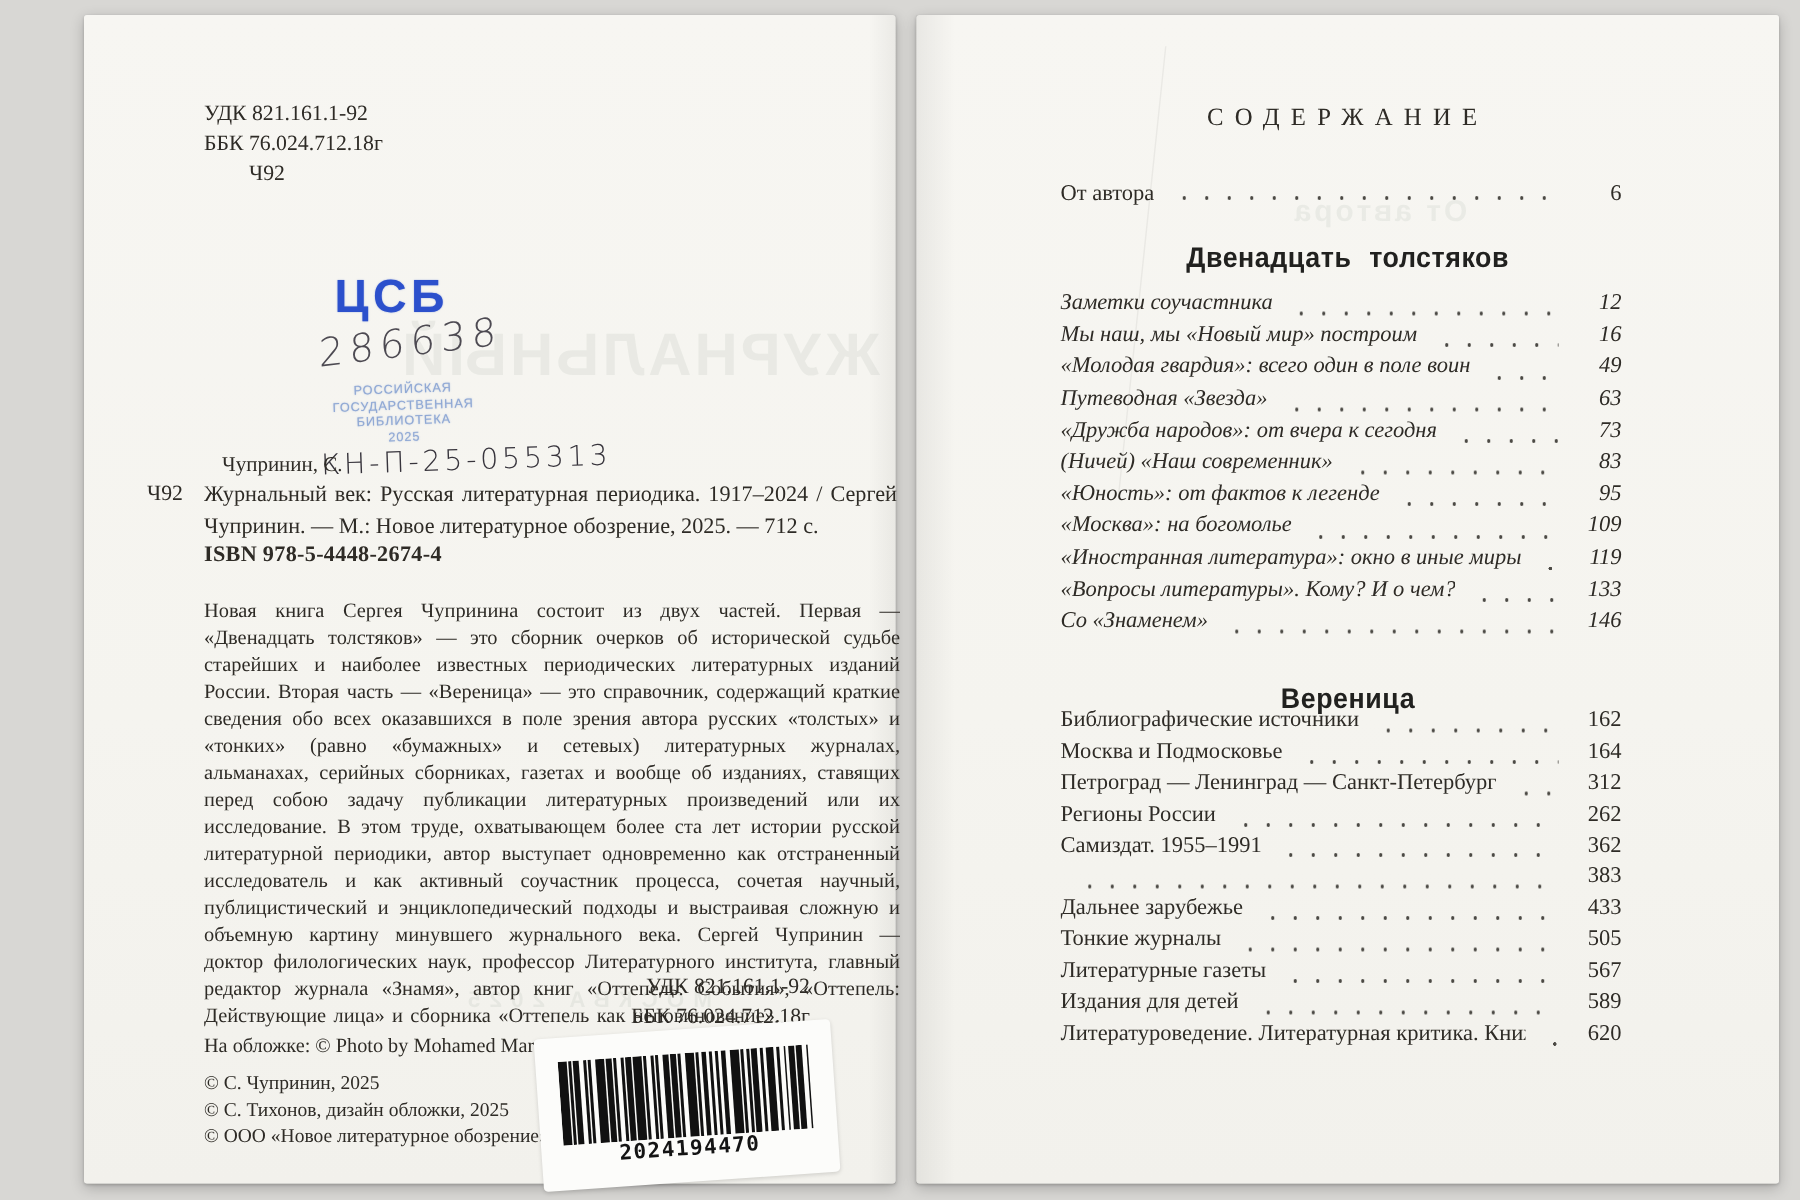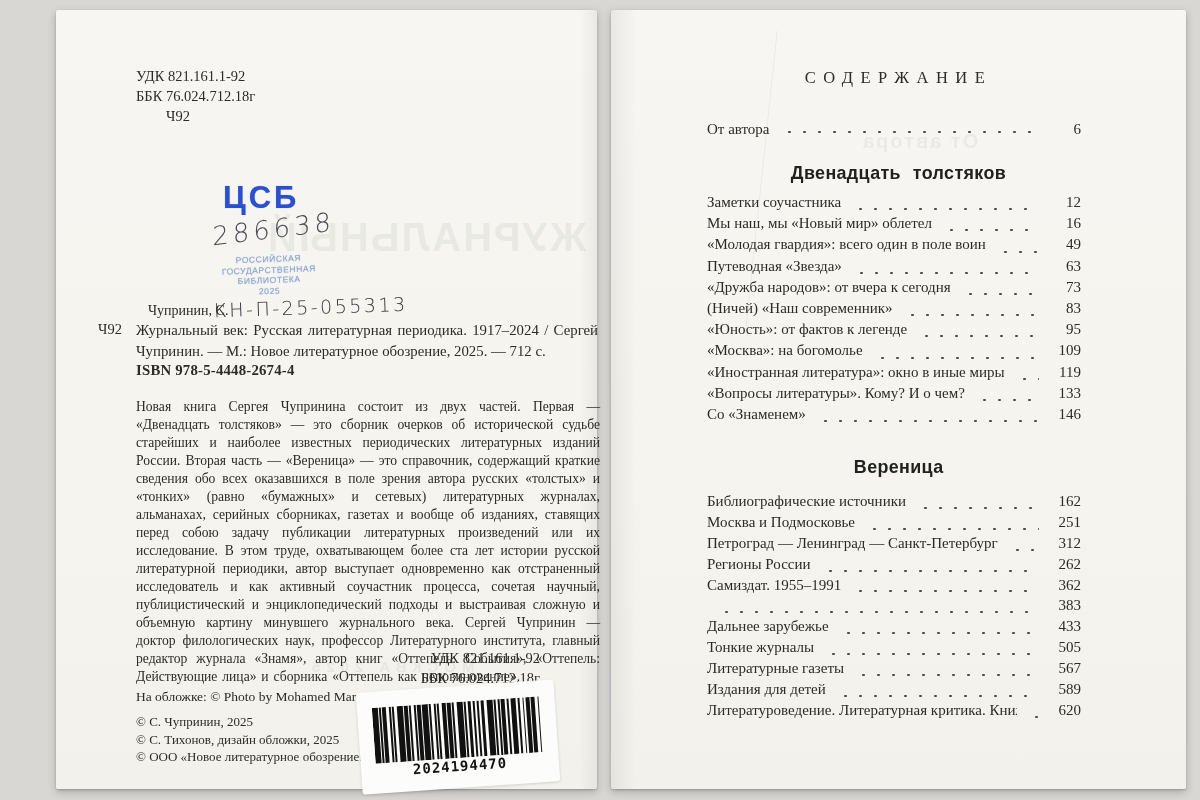--- a/index.html
+++ b/index.html
@@ -53,23 +53,23 @@
   
   .toc-title{left:0;top:58px;width:100%;text-align:center;font-size:16.5px;letter-spacing:7.5px;}
   .toc-front-row{left:96px;top:111px;width:374px;}
   .sec-head{left:0;width:100%;text-align:center;font-family:"Liberation Sans",sans-serif;
             font-weight:bold;font-size:19px;letter-spacing:.4px;word-spacing:7px;color:#21211f;}
   .sec-head>span{display:inline-block;transform:scaleX(.94);}
   #sec1-head{top:152px;}
   #sec2-head{top:446px;}
   .toc-rows{left:96px;width:374px;}
   #sec1-rows{top:184px;}
-  #sec2-rows{top:483px;}
+  #sec2-rows{top:462px;}
   .toc-row{display:flex;align-items:baseline;font-size:15px;}
-  #sec1-rows .toc-row{height:21.2px;}
+  #sec1-rows .toc-row{height:21.2px;font-style:italic;}
   #sec2-rows .toc-row{height:20.9px;}
   .toc-label{white-space:nowrap;overflow:hidden;}
   .toc-dots{flex:1 1 auto;min-width:10px;align-self:flex-end;height:4px;margin:0 6px 4px 12px;
             background-image:radial-gradient(circle,#4c4a45 1.05px,rgba(0,0,0,0) 1.35px);
             background-size:15px 4px;background-repeat:repeat-x;background-position:left bottom;}
   .toc-page{flex:none;width:36px;text-align:right;}
   .final-entry{left:96px;top:714px;width:374px;font-size:15px;line-height:19.5px;}
   .final-entry .toc-row{height:auto;}
   .ghost-otavtora{left:250px;top:120px;font-size:20px;letter-spacing:2px;color:#4f6b55;}
 </style>
@@ -213,21 +213,21 @@
   <div class="abs sec-head" id="sec1-head">
     <span>Двенадцать толстяков</span>
   </div>
   <div class="abs toc-rows" id="sec1-rows">
       <div class="toc-row">
         <span class="toc-label">Заметки соучастника</span>
         <span class="toc-dots"></span>
         <span class="toc-page">12</span>
       </div>
       <div class="toc-row">
-        <span class="toc-label">Мы наш, мы «Новый мир» облетел</span>
+        <span class="toc-label">Мы наш, мы «Новый мир» построим</span>
         <span class="toc-dots"></span>
         <span class="toc-page">16</span>
       </div>
       <div class="toc-row">
         <span class="toc-label">«Молодая гвардия»: всего один в поле воин</span>
         <span class="toc-dots"></span>
         <span class="toc-page">49</span>
       </div>
       <div class="toc-row">
         <span class="toc-label">Путеводная «Звезда»</span>
@@ -276,21 +276,21 @@
   </div>
   <div class="abs toc-rows" id="sec2-rows">
       <div class="toc-row">
         <span class="toc-label">Библиографические источники</span>
         <span class="toc-dots"></span>
         <span class="toc-page">162</span>
       </div>
       <div class="toc-row">
         <span class="toc-label">Москва и Подмосковье</span>
         <span class="toc-dots"></span>
-        <span class="toc-page">251</span>
+        <span class="toc-page">164</span>
       </div>
       <div class="toc-row">
         <span class="toc-label">Петроград — Ленинград — Санкт-Петербург</span>
         <span class="toc-dots"></span>
         <span class="toc-page">312</span>
       </div>
       <div class="toc-row">
         <span class="toc-label">Регионы России</span>
         <span class="toc-dots"></span>
         <span class="toc-page">262</span>

